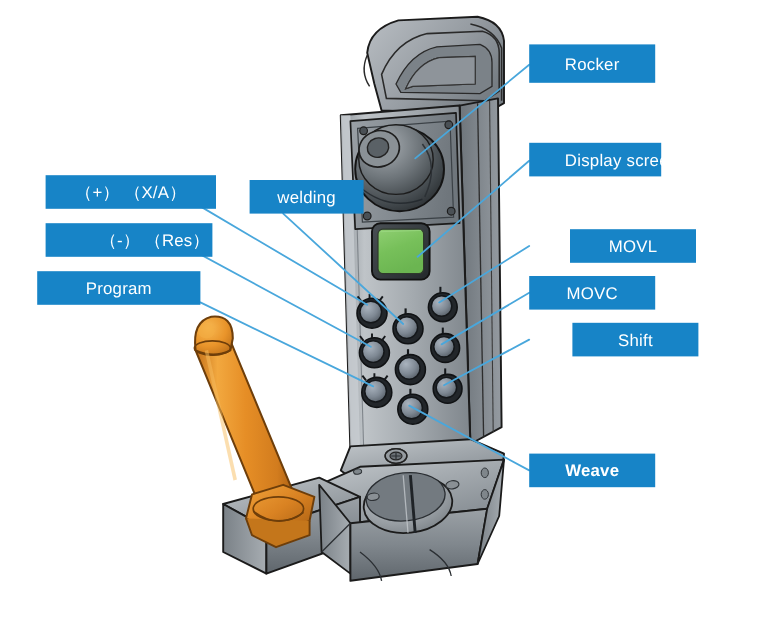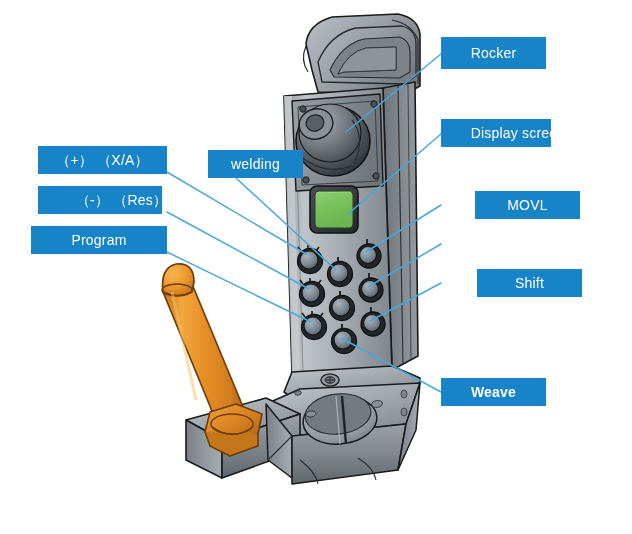--- a/index.html
+++ b/index.html
@@ -21,22 +21,22 @@
     line-height:1;
     display:flex;
     align-items:center;
     justify-content:center;
     box-sizing:border-box;
     white-space:nowrap;
     letter-spacing:.2px;
     z-index:20;
     user-select:none;
   }
-  .cb-plus   {left:38px; top:146px; width:129px; height:28px;}
-  .cb-minus  {left:38px; top:186px; width:124px; height:28px;padding-left:43px;}
+  .cb-plus   {left:38px; top:146px; width:142px; height:28px;}
+  .cb-minus  {left:38px; top:186px; width:139px; height:28px;padding-left:43px;}
   .cb-program{left:31px; top:226px; width:136px; height:28px;}
   .cb-welding{left:192px;top:150px; width:95px;  height:28px;margin-left:16px;}
   .cb-rocker {left:441px;top:37px;  width:105px; height:32px;}
   .cb-display{left:441px;top:119px; width:110px; height:28px;padding-left:44px;}
   .cb-movl   {left:441px;top:191px; width:105px; height:28px;margin-left:34px;}
   .cb-movc   {left:441px;top:230px; width:105px; height:28px;}
   .cb-shift  {left:441px;top:269px; width:105px; height:28px;margin-left:36px;}
   .cb-weave  {left:441px;top:378px; width:105px; height:28px;font-weight:bold;}
 </style>
 </head>
@@ -304,16 +304,17 @@
     </g>
   </svg>
 
   <div class="callout cb-plus">（+）  （X/A）</div>
   <div class="callout cb-minus">（-）  （Res）</div>
   <div class="callout cb-program">Program</div>
   <div class="callout cb-welding">welding</div>
   <div class="callout cb-rocker">Rocker</div>
   <div class="callout cb-display">Display screen</div>
   <div class="callout cb-movl">MOVL</div>
+  <div class="callout cb-movc">MOVC</div>
   <div class="callout cb-shift">Shift</div>
   <div class="callout cb-weave">Weave</div>
 
 </div>
 
 </body></html>

